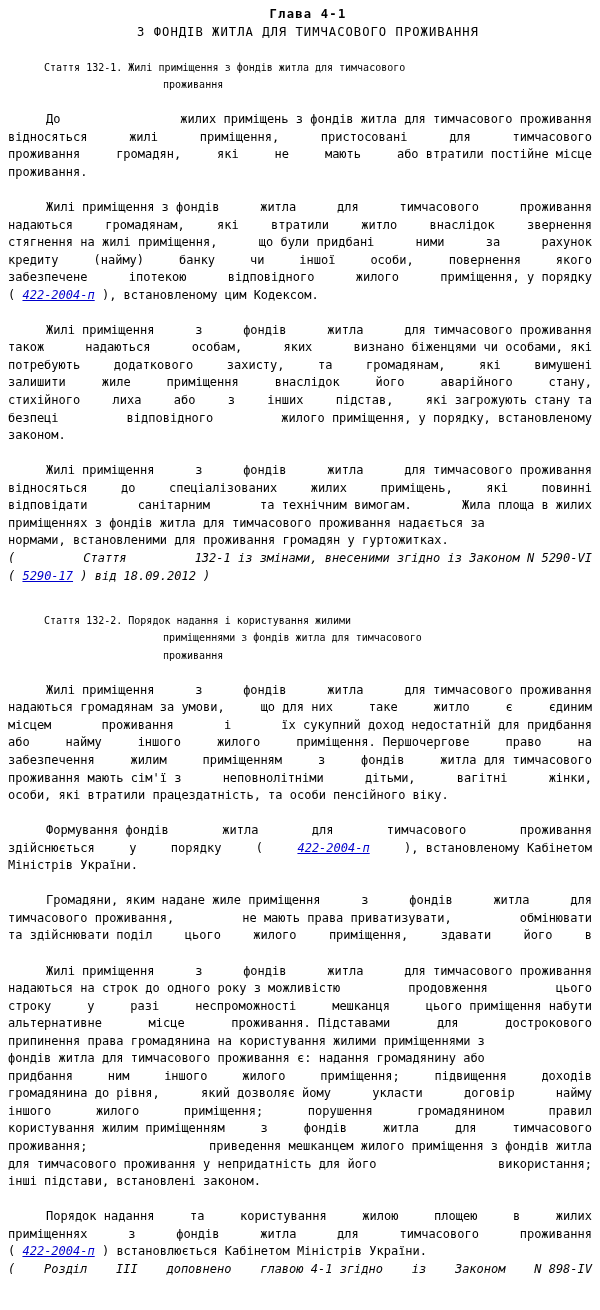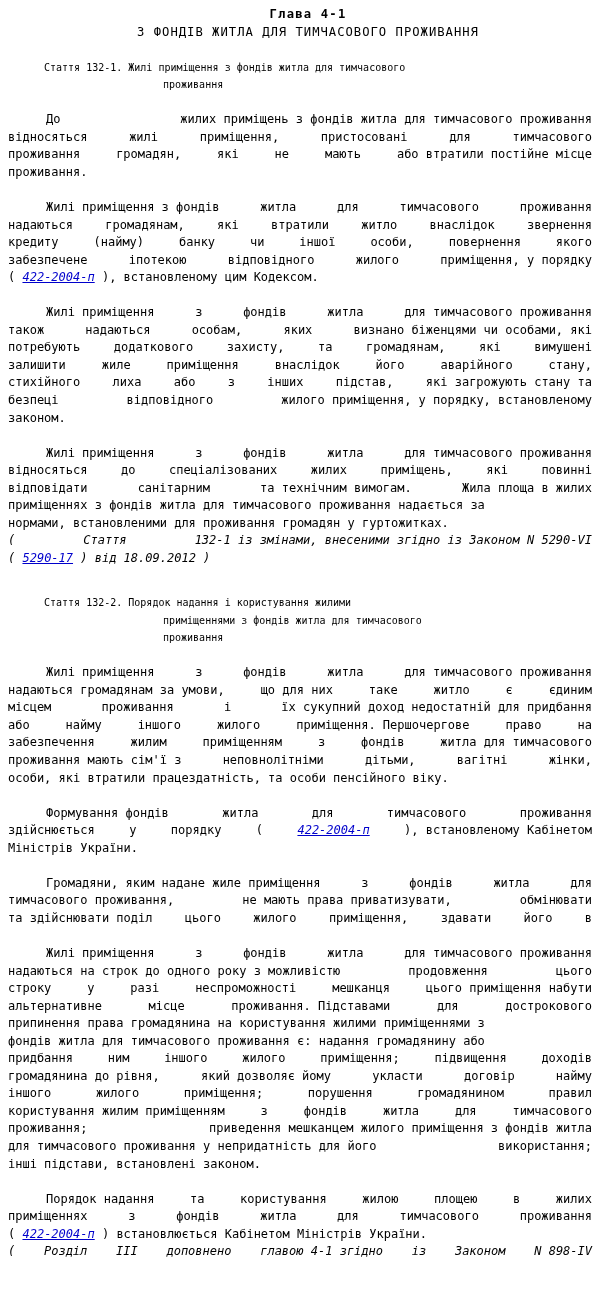--- a/index.html
+++ b/index.html
@@ -89,20 +89,21 @@
 
   <div class="ln"><span class="just" style="padding-left:38px;width:546px"><span>До</span><span>жилих приміщень з фондів житла для тимчасового проживання</span></span></div>
   <div class="ln"><span class="just"><span>відносяться</span><span>жилі</span><span>приміщення,</span><span>пристосовані</span><span>для</span><span>тимчасового</span></span></div>
   <div class="ln"><span class="just"><span>проживання</span><span>громадян,</span><span>які</span><span>не</span><span>мають</span><span>або втратили постійне місце</span></span></div>
   <div class="ln">проживання.</div>
 
   <div class="blank"></div>
 
   <div class="ln"><span class="just" style="padding-left:38px;width:546px"><span>Жилі приміщення з фондів</span><span>житла</span><span>для</span><span>тимчасового</span><span>проживання</span></span></div>
   <div class="ln"><span class="just"><span>надаються</span><span>громадянам,</span><span>які</span><span>втратили</span><span>житло</span><span>внаслідок</span><span>звернення</span></span></div>
+  <div class="ln"><span class="just"><span>стягнення на жилі приміщення,</span><span>що були придбані</span><span>ними</span><span>за</span><span>рахунок</span></span></div>
   <div class="ln"><span class="just"><span>кредиту</span><span>(найму)</span><span>банку</span><span>чи</span><span>іншої</span><span>особи,</span><span>повернення</span><span>якого</span></span></div>
   <div class="ln"><span class="just"><span>забезпечене</span><span>іпотекою</span><span>відповідного</span><span>жилого</span><span>приміщення, у порядку</span></span></div>
   <div class="ln"><span>( </span><a class="lnk" href="#">422-2004-п</a><span> ), встановленому цим Кодексом.</span></div>
 
   <div class="blank"></div>
 
   <div class="ln"><span class="just" style="padding-left:38px;width:546px"><span>Жилі приміщення</span><span>з</span><span>фондів</span><span>житла</span><span>для тимчасового проживання</span></span></div>
   <div class="ln"><span class="just"><span>також</span><span>надаються</span><span>особам,</span><span>яких</span><span>визнано біженцями чи особами, які</span></span></div>
   <div class="ln"><span class="just"><span>потребують</span><span>додаткового</span><span>захисту,</span><span>та</span><span>громадянам,</span><span>які</span><span>вимушені</span></span></div>
   <div class="ln"><span class="just"><span>залишити</span><span>жиле</span><span>приміщення</span><span>внаслідок</span><span>його</span><span>аварійного</span><span>стану,</span></span></div>

